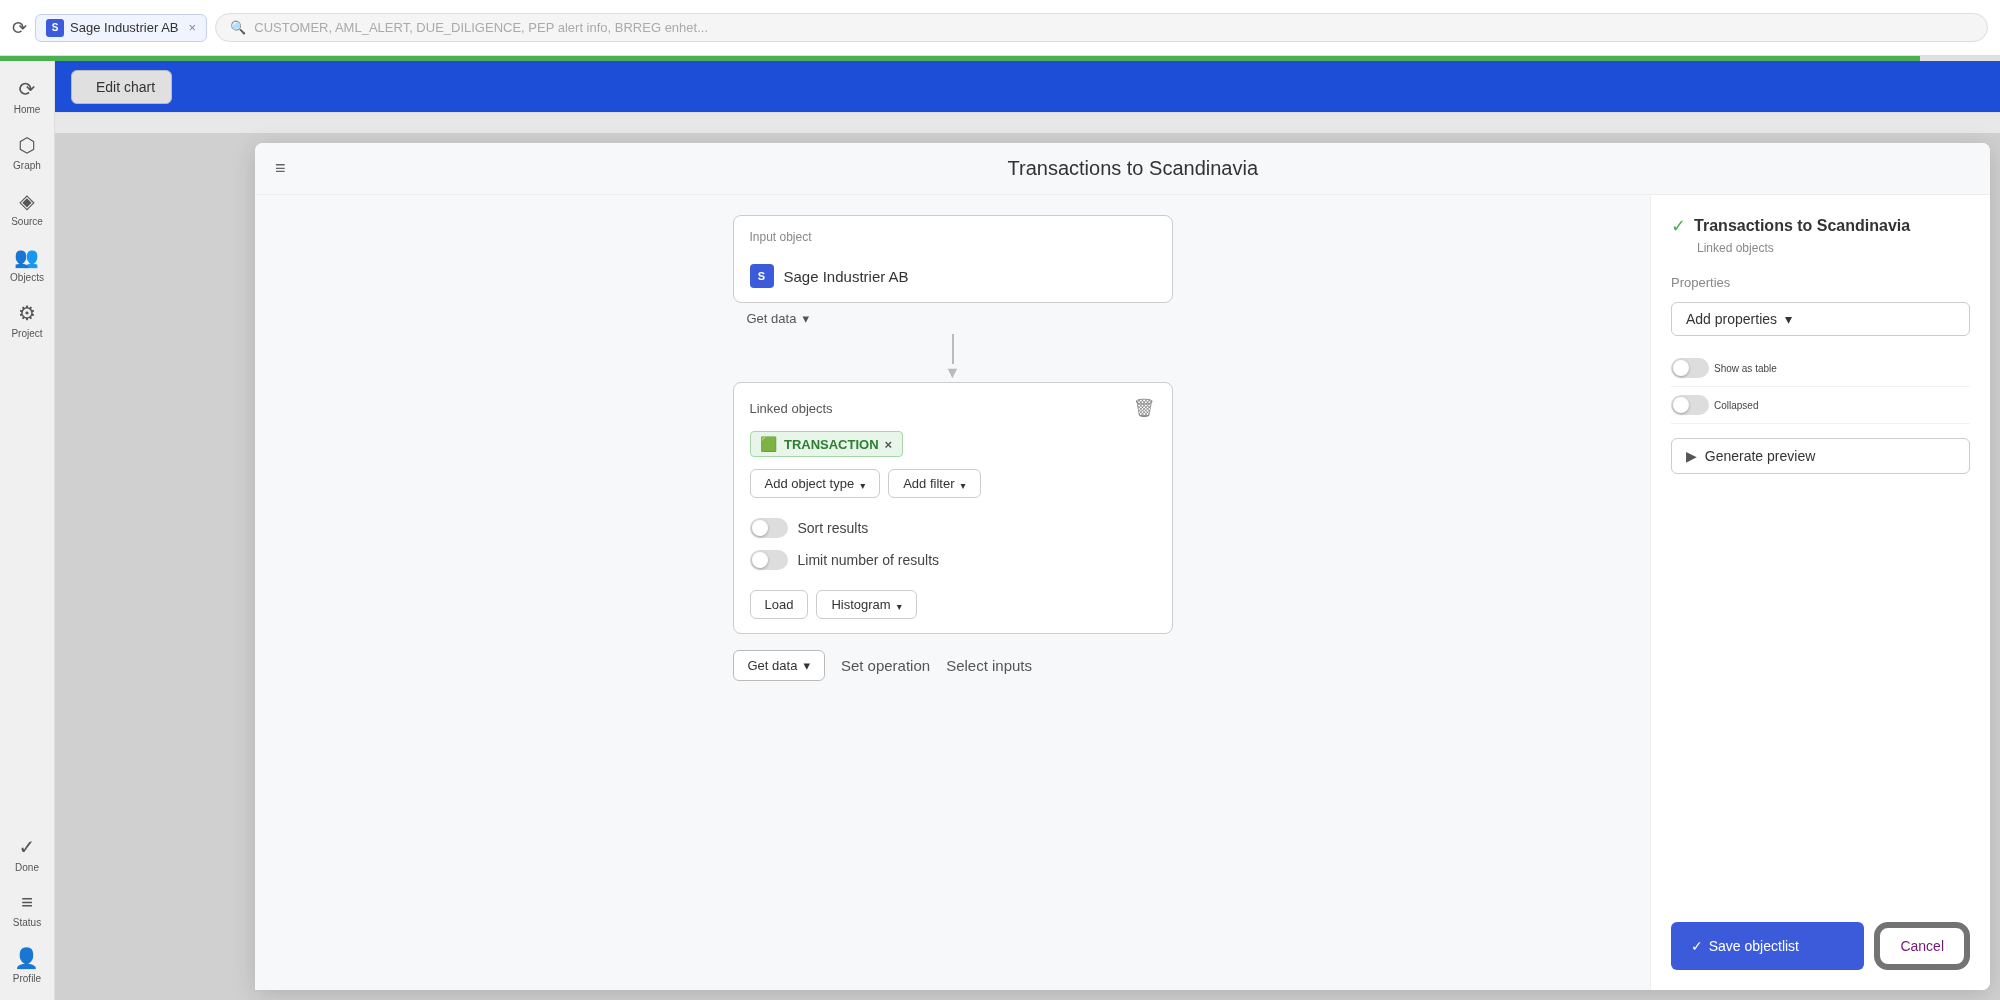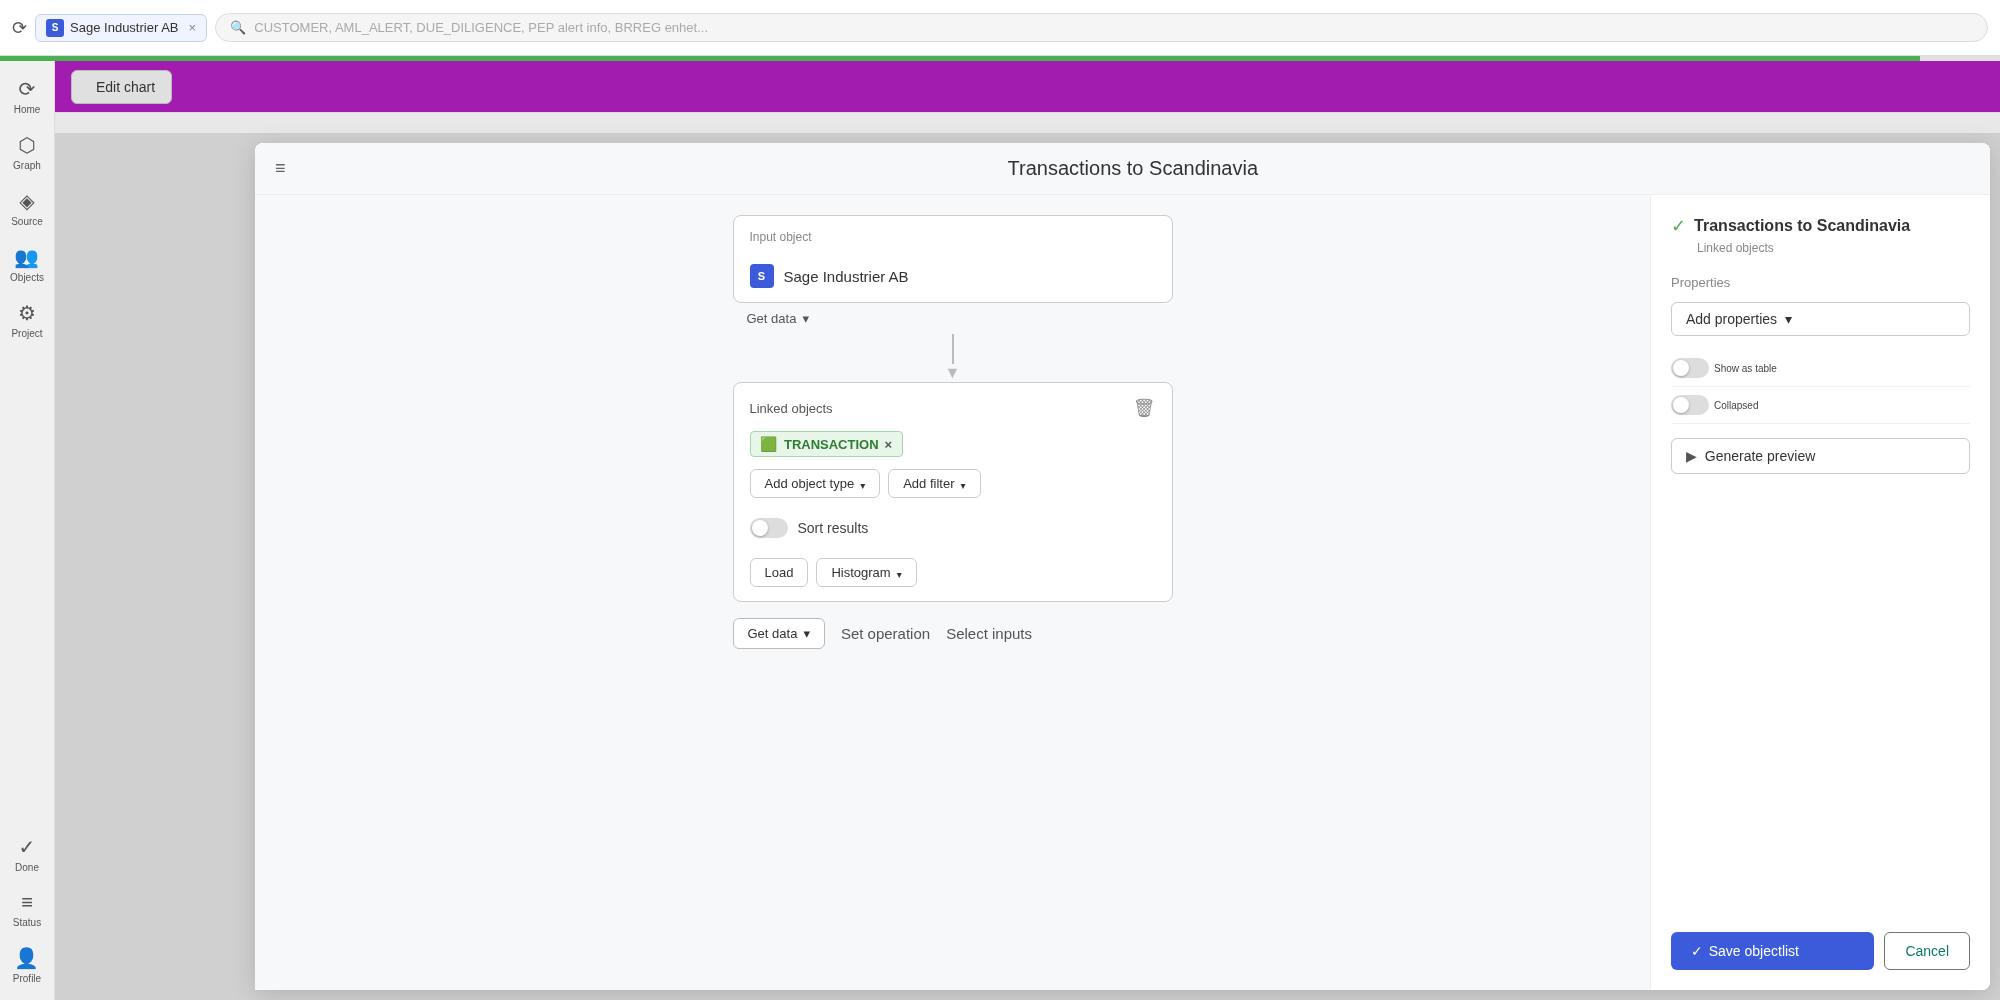--- a/index.html
+++ b/index.html
@@ -52,21 +52,21 @@
 
     
     .main-content {
       position: absolute; top: 61px; left: 55px; right: 0; bottom: 0;
       background: #e8e8e8; overflow: hidden;
     }
 
     
     .edit-chart-bar {
       position: absolute; top: 0; left: 0; right: 0; height: 52px;
-      background: #a21caf; display: flex; align-items: center;
+      background: #1d4ed8; display: flex; align-items: center;
       border-bottom: 1px solid #ddd; padding: 16px 16px;
     }
     .edit-chart-btn {
       display: flex; align-items: center; gap: 8px;
       background: #e0e0e0; border: 1px solid #bbb; border-radius: 6px;
       padding: 8px 16px; cursor: pointer; font-size: 14px; color: #333;
     }
 
     
     .modal-overlay {
@@ -237,21 +237,21 @@
     .panel-actions {
       display: flex; gap: 10px; margin-top: 20px;
     }
     .save-btn {
       display: flex; align-items: center; gap: 6px;
       background: #3b5bdb; color: #fff; border: none; border-radius: 6px;
       padding: 10px 20px; cursor: pointer; font-size: 14px; font-weight: 500;
       flex: 1;
     }
     .cancel-btn {
-      background: #fff; color: #0f766e; border: 1px solid #737373; border-radius: 6px;
+      background: #fff; color: #701a75; border: 6px solid #737373; border-radius: 14px;
       padding: 10px 20px; cursor: pointer; font-size: 14px;
     }
   </style>
 </head>
 <body>
 
 <div class="top-bar">
   <span class="refresh-icon">⟳</span>
   <div class="tab-item">
     <span class="tab-icon">S</span>
@@ -361,20 +361,26 @@
                 <span>Add filter</span>
                 <span class="dropdown-arrow">▾</span>
               </button>
             </div>
             <div class="toggle-row">
               <div class="toggle">
                 <div class="toggle-knob"></div>
               </div>
               <span>Sort results</span>
             </div>
+            <div class="toggle-row">
+              <div class="toggle">
+                <div class="toggle-knob"></div>
+              </div>
+              <span>Limit number of results</span>
+            </div>
             <div class="load-row">
               <button class="outline-btn">
                 <span>Load</span>
               </button>
               <button class="outline-btn">
                 <span>Histogram</span>
                 <span class="dropdown-arrow">▾</span>
               </button>
             </div>
           </div>

